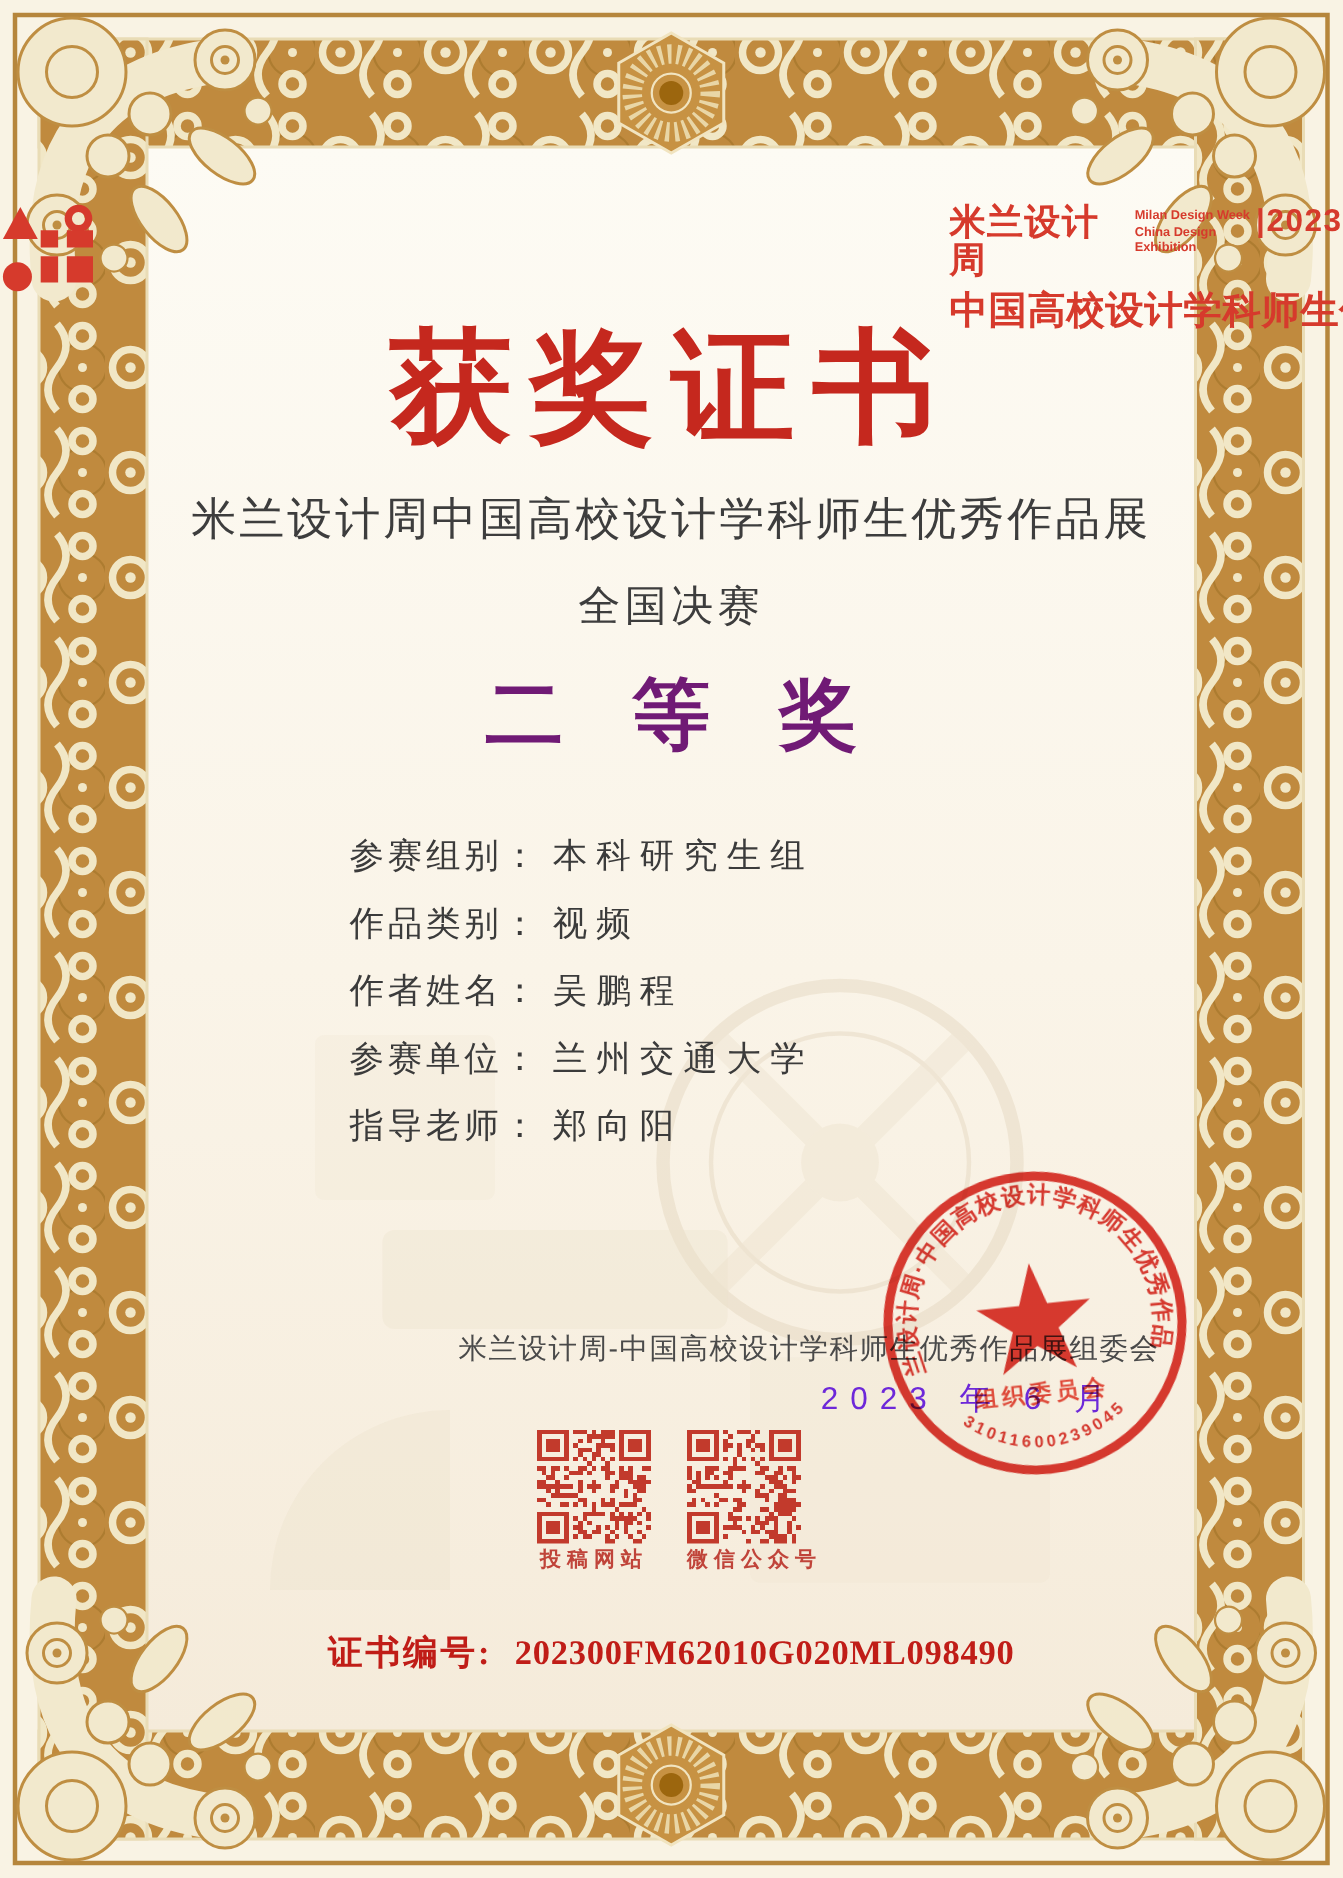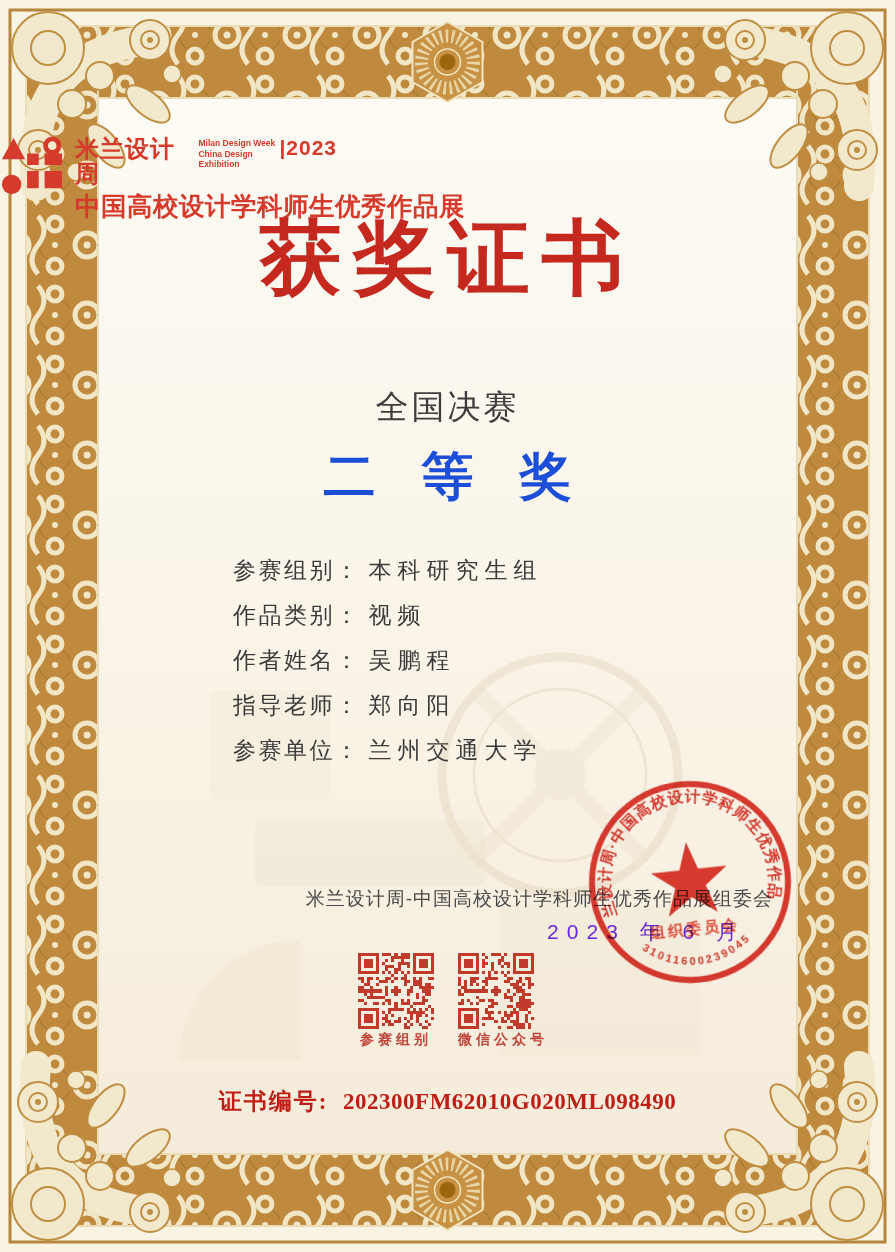--- a/index.html
+++ b/index.html
@@ -2,35 +2,35 @@
 <html><head>
 <meta charset="utf-8">
 <style>
   html,body{margin:0;padding:0;}
   body{width:895px;height:1252px;font-family:"Liberation Sans","DejaVu Sans",sans-serif;}
   .stage{position:relative;width:895px;height:1252px;background:#f9f3e4;overflow:hidden;}
   .paper{position:absolute;inset:98px;background:linear-gradient(180deg,#fdfbf4 0%,#faf4e8 52%,#f5ebda 100%);}
   svg{display:block;}
   .frame-svg,.wm-svg{position:absolute;inset:0;pointer-events:none;}
   
-  .logo-row{position:absolute;top:136px;left:0;right:0;display:flex;justify-content:flex-start;gap:13px;align-items:flex-start;z-index:5;}
+  .logo-row{position:absolute;top:136px;left:0;right:0;display:flex;justify-content:space-between;gap:13px;align-items:flex-start;z-index:5;}
   .logo-text{width:262px;color:#d63a2c;}
   .logo-l1{display:flex;align-items:flex-start;}
   .logo-cn{font-size:24px;font-weight:bold;letter-spacing:1px;line-height:1.05;}
   .logo-en{font-size:8.5px;font-weight:bold;line-height:1.25;margin:2px 0 0 20px;}
   .logo-year{font-size:21px;font-weight:bold;margin-left:auto;letter-spacing:1px;}
   .logo-l2{font-size:25.5px;font-weight:bold;letter-spacing:0.5px;margin-top:3px;white-space:nowrap;}
   .cert-title{position:absolute;top:204px;left:0;right:0;text-align:center;
     font-family:"Liberation Serif","DejaVu Serif",serif;font-weight:bold;
     font-size:82px;color:#c5281e;letter-spacing:12px;z-index:5;}
   .sub1{position:absolute;top:326px;left:0;right:0;text-align:center;font-size:30px;color:#3d3d3d;letter-spacing:2px;z-index:5;}
-  .sub2{position:absolute;top:385px;left:0;right:0;text-align:center;font-size:33px;color:#3d3d3d;letter-spacing:3px;z-index:5;}
+  .sub2{position:absolute;top:385px;left:0;right:0;text-align:center;font-size:28px;color:#3d3d3d;letter-spacing:3px;z-index:5;}
   .award{position:absolute;top:442px;left:0;right:0;text-align:center;
     font-family:"Liberation Serif","DejaVu Serif",serif;font-weight:bold;
-    font-size:52px;color:#1d4ed8;letter-spacing:46px;padding-left:46px;z-index:5;}
+    font-size:52px;color:#701a75;letter-spacing:46px;padding-left:46px;z-index:5;}
   
   .fields{position:absolute;top:548px;left:233px;z-index:5;}
   .frow{height:45px;display:flex;align-items:center;font-size:23px;color:#3b3b3b;white-space:nowrap;}
   .flabel{letter-spacing:2.5px;}
   .fvalue{letter-spacing:6px;margin-left:8px;}
   
   .organizer{position:absolute;top:886px;right:122px;font-size:19px;color:#4a4a4a;letter-spacing:1px;z-index:4;white-space:nowrap;}
   .sigdate{position:absolute;top:918px;right:150px;font-size:21px;color:#6d28d9;letter-spacing:8px;z-index:4;white-space:nowrap;}
   .seal{position:absolute;left:582px;top:774px;width:216px;height:216px;z-index:6;opacity:0.9;mix-blend-mode:multiply;transform:rotate(-6deg);}
   
@@ -141,43 +141,44 @@
           <span>Milan Design Week</span><br>
           <span>China Design Exhibition</span>
         </span>
         <span class="logo-year">|2023</span>
       </div>
       <div class="logo-l2">中国高校设计学科师生优秀作品展</div>
     </div>
   </div>
 
   <div class="cert-title">获奖证书</div>
+  <div class="sub1">米兰设计周中国高校设计学科师生优秀作品展</div>
   <div class="sub2">全国决赛</div>
   <div class="award">二等奖</div>
 
   <div class="fields">
     <div class="frow">
       <span class="flabel">参赛组别：</span>
       <span class="fvalue">本科研究生组</span>
     </div>
     <div class="frow">
       <span class="flabel">作品类别：</span>
       <span class="fvalue">视频</span>
     </div>
     <div class="frow">
       <span class="flabel">作者姓名：</span>
       <span class="fvalue">吴鹏程</span>
     </div>
     <div class="frow">
+      <span class="flabel">参赛单位：</span>
+      <span class="fvalue">兰州交通大学</span>
+    </div>
+    <div class="frow">
       <span class="flabel">指导老师：</span>
       <span class="fvalue">郑向阳</span>
-    </div>
-    <div class="frow">
-      <span class="flabel">参赛单位：</span>
-      <span class="fvalue">兰州交通大学</span>
     </div>
   </div>
 
   <div class="organizer">米兰设计周-中国高校设计学科师生优秀作品展组委会</div>
   <div class="sigdate">2023 年 6 月</div>
 
   <svg class="seal" viewBox="-108 -108 216 216">
     <defs>
       <path id="sealTop" d="M -74,30 A 80,80 0 1 1 74,30" fill="none"></path>
       <path id="sealBot" d="M -62,55 A 83,83 0 0 0 62,55" fill="none"></path>
@@ -765,21 +766,21 @@
           <rect x="16" y="24" width="1" height="1" fill="#c23a2c"></rect>
           <rect x="17" y="24" width="1" height="1" fill="#c23a2c"></rect>
           <rect x="19" y="24" width="1" height="1" fill="#c23a2c"></rect>
           <rect x="20" y="24" width="1" height="1" fill="#c23a2c"></rect>
           <rect x="21" y="24" width="1" height="1" fill="#c23a2c"></rect>
           <rect x="23" y="24" width="1" height="1" fill="#c23a2c"></rect>
         </svg>
       </div>
   </div>
   <div class="qr-labels">
-    <div class="qr-label">参赛组别</div>
+    <div class="qr-label">投稿网站</div>
     <div class="qr-label">微信公众号</div>
   </div>
 
   <div class="certno">
     <span class="cl">证书编号:</span>
     <span class="cv">202300FM62010G020ML098490</span>
   </div>
 
 </div>
 

